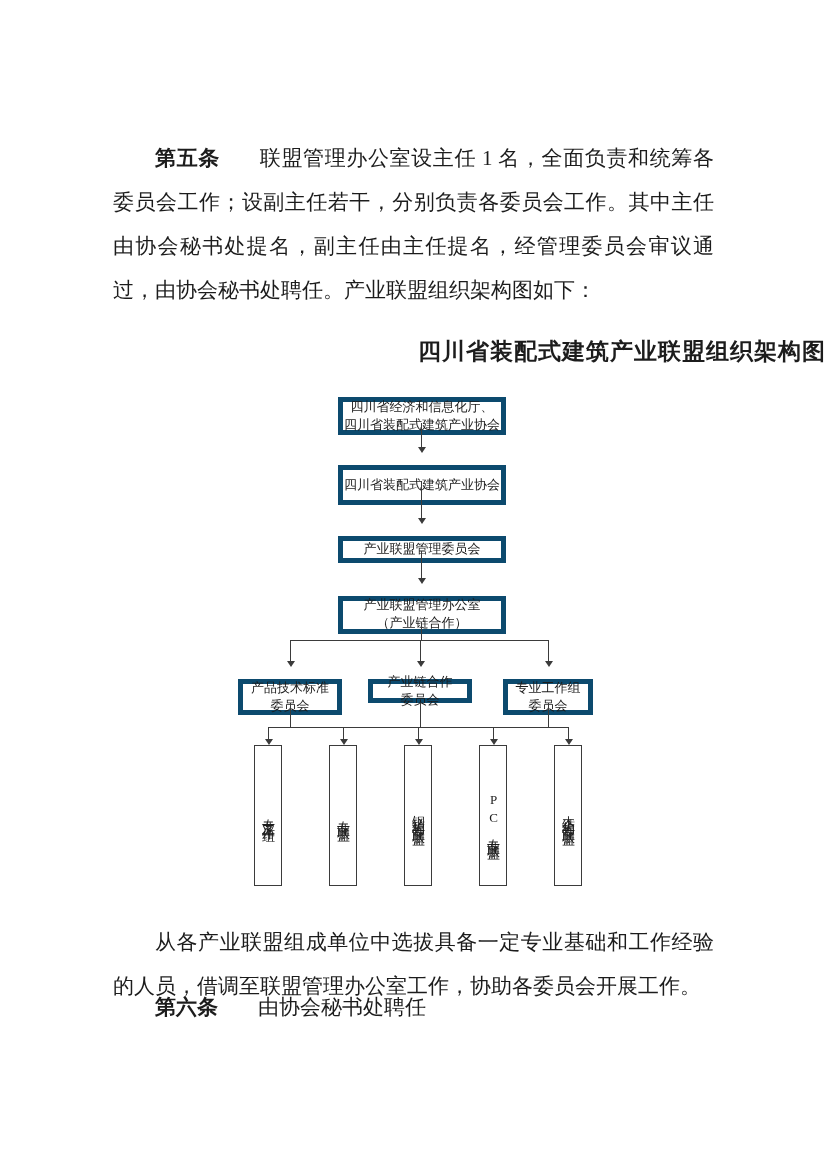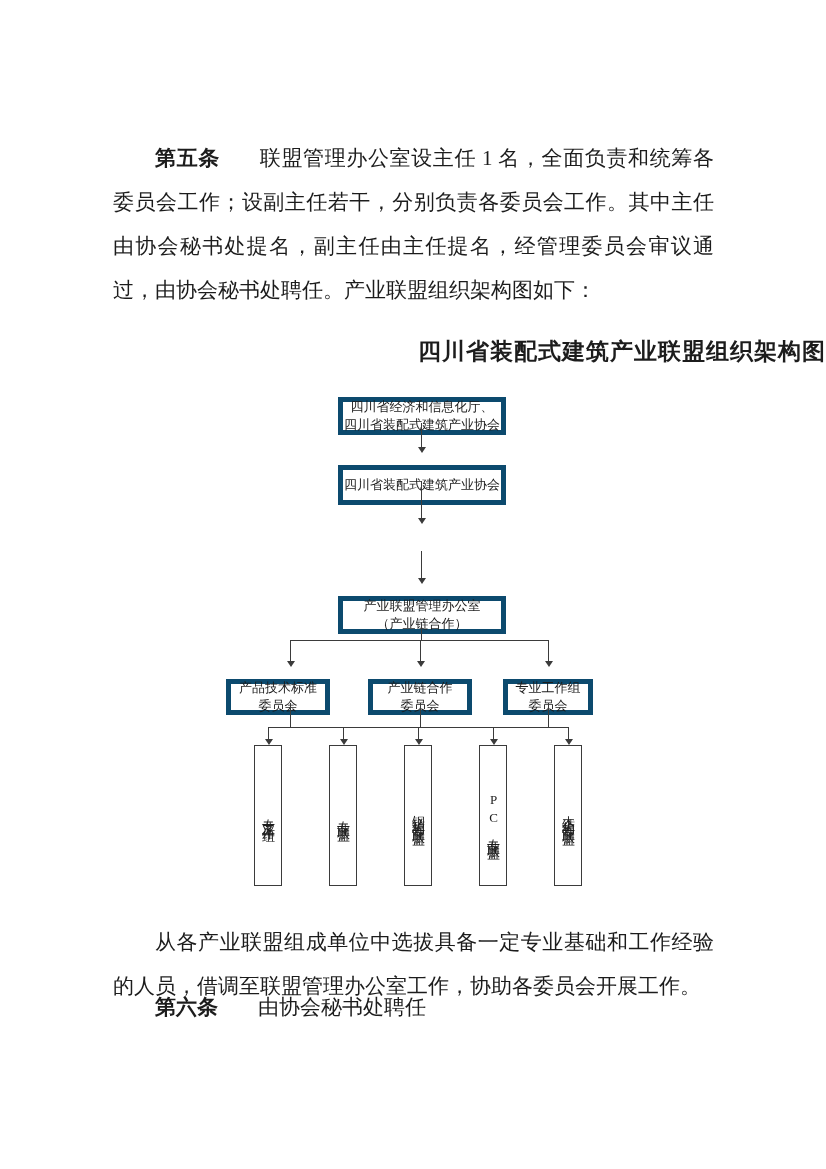--- a/index.html
+++ b/index.html
@@ -99,39 +99,42 @@
     </div>
 
     <div class="vline arrow" style="left:421px;top:45px;height:24px;"></div>
 
     <div class="node" style="left:338px;top:75px;width:168px;height:40px;">
       <span>四川省装配式建筑产业协会</span>
     </div>
 
     <div class="vline arrow" style="left:421px;top:103px;height:37px;"></div>
 
+    <div class="node" style="left:338px;top:146px;width:168px;height:27px;">
+      <span>产业联盟管理委员会</span>
+    </div>
 
     <div class="vline arrow" style="left:421px;top:173px;height:27px;"></div>
 
-    <div class="node" style="left:338px;top:206px;width:168px;height:38px;">
+    <div class="node" style="left:338px;top:206px;width:168px;height:38px;font-family:Liberation Mono, monospace;">
       <span>产业联盟管理办公室</span>
       <span>（产业链合作）</span>
     </div>
 
     <div class="vline" style="left:421px;top:244px;height:18px;"></div>
     <div class="hline" style="left:290px;top:262px;width:259px;"></div>
     <div class="vline arrow" style="left:290px;top:262px;height:21px;"></div>
     <div class="vline arrow" style="left:420px;top:262px;height:21px;"></div>
     <div class="vline arrow" style="left:548px;top:262px;height:21px;"></div>
 
-    <div class="node" style="left:226px;top:289px;width:104px;height:36px;">
+    <div class="node" style="left:238px;top:289px;width:104px;height:36px;">
       <span>产品技术标准</span>
       <span>委员会</span>
     </div>
-    <div class="node" style="left:368px;top:289px;width:104px;height:36px;">
+    <div class="node" style="left:368px;top:289px;width:104px;height:24px;">
       <span>产业链合作</span>
       <span>委员会</span>
     </div>
     <div class="node" style="left:503px;top:289px;width:90px;height:36px;">
       <span>专业工作组</span>
       <span>委员会</span>
     </div>
 
     <div class="vline" style="left:290px;top:325px;height:24px;"></div>
     <div class="vline" style="left:420px;top:325px;height:24px;"></div>

